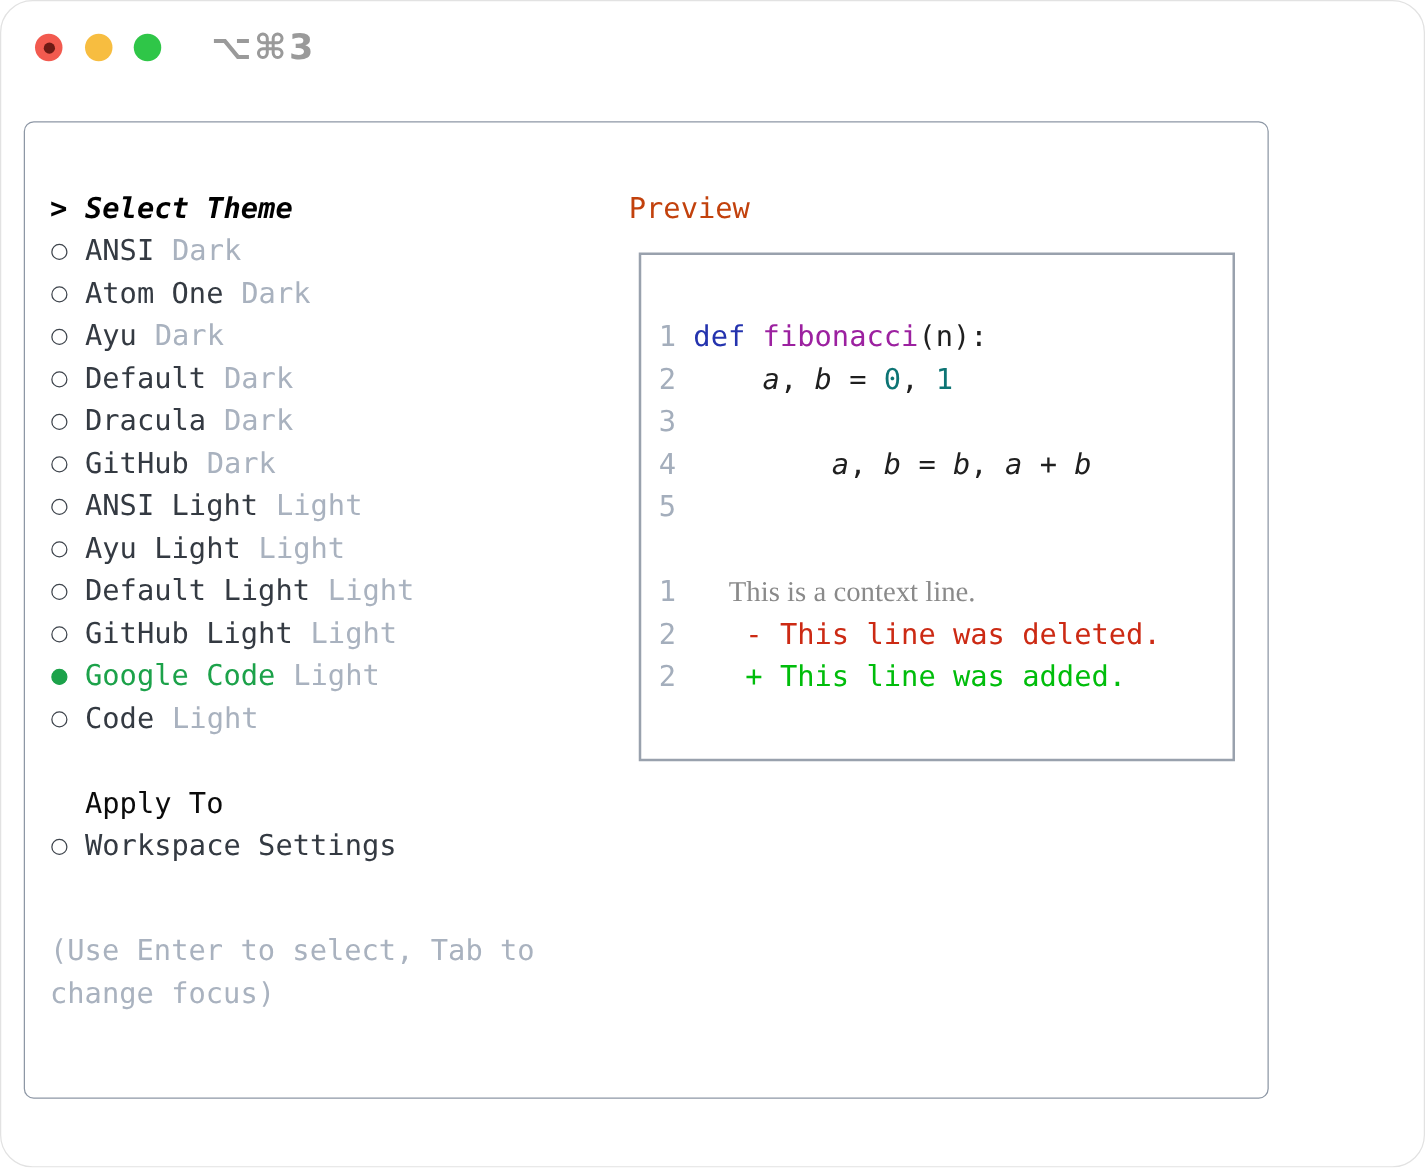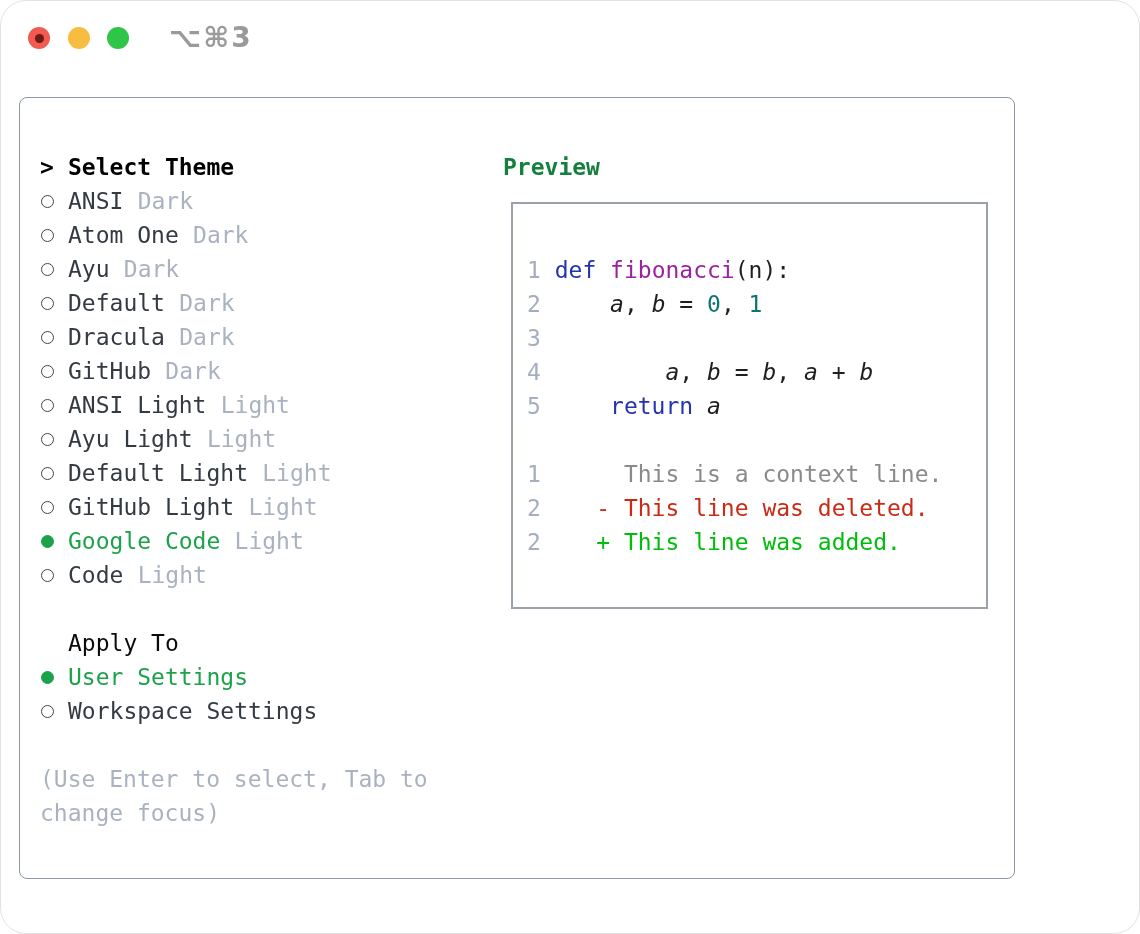--- a/index.html
+++ b/index.html
@@ -15,42 +15,42 @@
   .light .dot{width:9px;height:9px;border-radius:50%;background:#6d1a15;}
   .window-title{position:absolute;left:168px;top:20px;font-family:"DejaVu Sans","Liberation Sans",sans-serif;font-size:28px;font-weight:600;color:#9a9a9a;letter-spacing:2px;}
 
   
   .panel{position:absolute;left:18px;top:96px;width:996px;height:782px;border:1.5px solid #8d97a5;border-radius:8px;box-sizing:border-box;background:#fff;}
 
   .left-col{position:absolute;left:20px;top:52px;width:444px;font-size:23px;line-height:34px;color:#343a42;}
   .row{display:flex;align-items:center;height:34px;white-space:pre;}
   .marker{display:inline-flex;align-items:center;width:28px;flex:0 0 28px;}
   .cursor{font-weight:bold;color:#000;}
-  .hdr{font-weight:bold;color:#000;}
+  .hdr{font-weight:bold;color:#000;font-style:italic;}
   .hdr2{color:#0b0b0b;}
   .radio{width:13px;height:13px;border-radius:50%;border:1.5px solid #3f454d;box-sizing:border-box;margin-left:1px;}
   .radio.on{background:var(--green);border-color:var(--green);}
   .t-name{color:#343a42;}
   .t-name.sel{color:var(--green);text-align:center;}
   .t-tag{color:var(--muted);margin-left:0.62em;}
   .gap{height:34px;}
-  .help{margin-top:34px;color:var(--muted);white-space:normal;width:430px;}
+  .help{margin-top:50px;color:var(--muted);white-space:normal;width:430px;}
 
   
-  .preview-hdr{position:absolute;left:483px;top:52px;font-size:23px;line-height:34px;font-weight:bold;color:#15803d;}
+  .preview-hdr{position:absolute;left:483px;top:52px;font-size:23px;line-height:34px;font-weight:normal;color:#c2410c;}
   .preview-box{position:absolute;left:491px;top:104px;width:477px;height:407px;border:2px solid #99a1ad;box-sizing:border-box;padding:49px 0 0 14px;overflow:hidden;}
   .cl{display:flex;height:34px;font-size:23px;line-height:34px;}
   .lnum{display:inline-block;width:2ch;color:var(--lnum);white-space:pre;flex:0 0 auto;}
   .code,.dtext{white-space:pre;}
   .tok-keyword{color:var(--kw);}
   .tok-function{color:var(--fn);}
   .tok-number{color:var(--num);}
   .tok-plain{color:var(--plain);}
   .tok-variable{color:var(--plain);font-style:italic;}
-  .dtext.context{color:var(--ctx);}
+  .dtext.context{color:var(--ctx);font-family:Liberation Serif, serif;}
   .dtext.deleted{color:var(--del);}
   .dtext.added{color:var(--add);}
   .blank-line{height:34px;}
 </style>
 </head>
 <body>
 
 <div class="window">
   <div class="titlebar">
     <span class="light red">
@@ -80,21 +80,20 @@
           <div class="row"><span class="marker"><span class="radio"></span></span><span class="t-name">GitHub Light</span><span class="t-tag">Light</span></div>
           <div class="row"><span class="marker"><span class="radio on"></span></span><span class="t-name sel">Google Code</span><span class="t-tag">Light</span></div>
           <div class="row"><span class="marker"><span class="radio"></span></span><span class="t-name">Code</span><span class="t-tag">Light</span></div>
         </div>
       <div class="gap"></div>
       <div class="row">
         <span class="marker"></span>
         <span class="hdr2">Apply To</span>
       </div>
       <div id="apply-list">
-          <div class="row"><span class="marker"><span class="radio on"></span></span><span class="t-name sel">User Settings</span></div>
           <div class="row"><span class="marker"><span class="radio"></span></span><span class="t-name">Workspace Settings</span></div>
         </div>
       <div class="help">(Use Enter to select, Tab to change focus)</div>
     </div>
 
     <div class="preview-hdr">Preview</div>
     <div class="preview-box">
       <div id="code-lines">
           <div class="cl">
             <span class="lnum">1 </span>
@@ -106,21 +105,20 @@
           </div>
           <div class="cl">
             <span class="lnum">3 </span>
           </div>
           <div class="cl">
             <span class="lnum">4 </span>
             <span class="code"><span class="tok-plain">        </span><span class="tok-variable">a</span><span class="tok-plain">, </span><span class="tok-variable">b</span><span class="tok-plain"> = </span><span class="tok-variable">b</span><span class="tok-plain">, </span><span class="tok-variable">a</span><span class="tok-plain"> + </span><span class="tok-variable">b</span></span>
           </div>
           <div class="cl">
             <span class="lnum">5 </span>
-            <span class="code"><span class="tok-plain">    </span><span class="tok-keyword">return</span><span class="tok-plain"> </span><span class="tok-variable">a</span></span>
           </div>
         </div>
       <div class="blank-line"></div>
       <div id="diff-lines">
           <div class="cl">
             <span class="lnum">1 </span>
             <span class="dtext context">     This is a context line.</span>
           </div>
           <div class="cl">
             <span class="lnum">2 </span>

